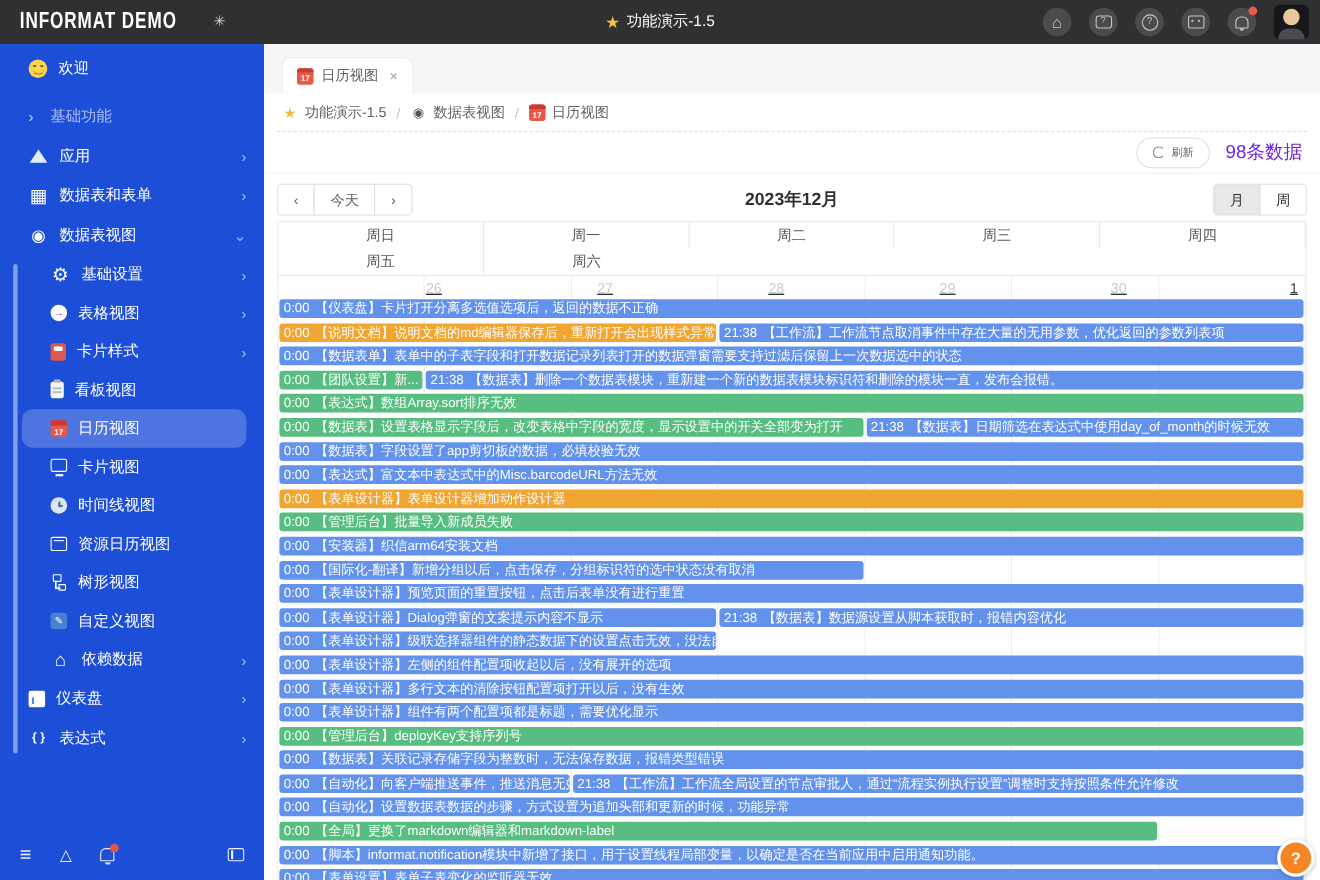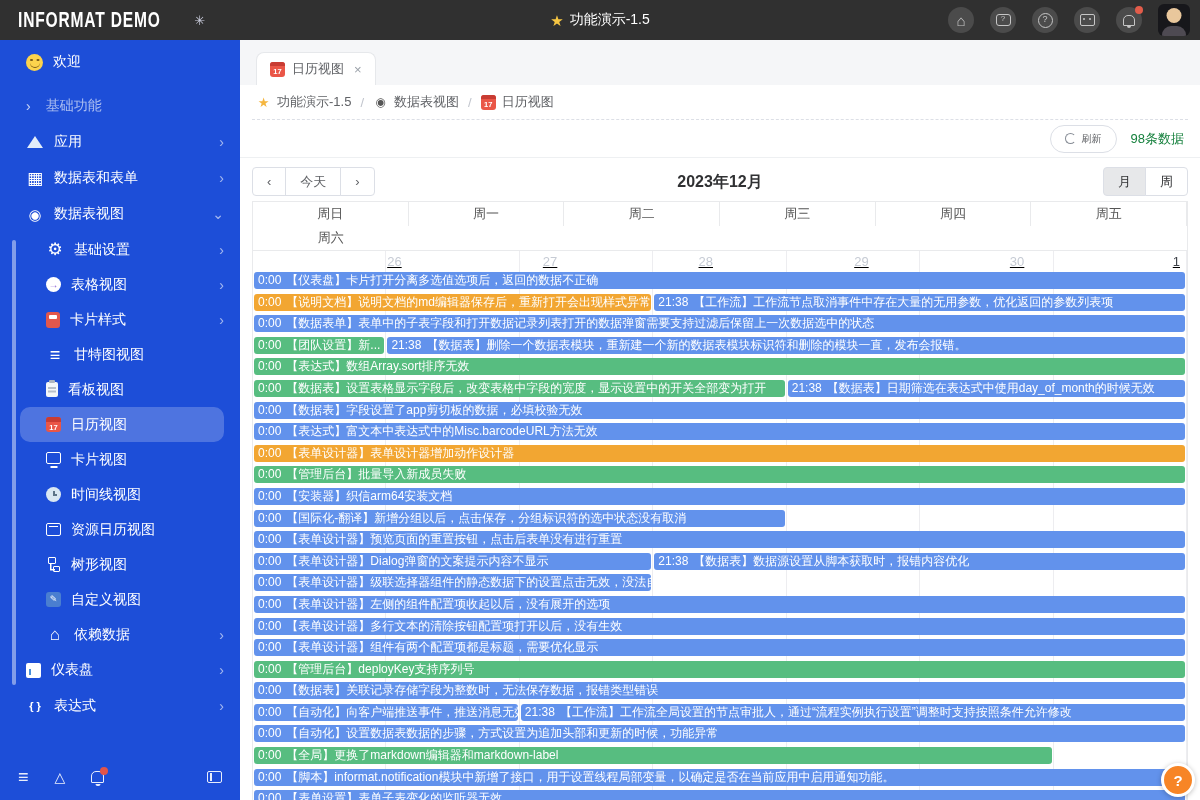--- a/index.html
+++ b/index.html
@@ -141,39 +141,39 @@
        display:flex;align-items:center;font-size:13px;color:#606266;}
   .bc-item{display:inline-flex;align-items:center;gap:6px;cursor:pointer;}
   .bc-item .ic{margin-right:0;width:15px;height:15px;}
   .bc-sep{color:#c0c4cc;margin:0 9px;}
   .toolbar-row{flex:none;height:38px;display:flex;align-items:center;justify-content:flex-end;gap:14px;
        padding:0 16px;border-bottom:1px solid #eef0f2;}
   .refresh-btn{display:inline-flex;align-items:center;gap:6px;height:28px;padding:0 14px;
        border:1px solid #dcdfe6;border-radius:15px;background:#fff;font-size:10px;color:#606266;cursor:pointer;}
   .refresh-ic{width:11px;height:11px;border:1.5px solid #878d96;border-radius:50%;
        border-right-color:transparent;flex:none;}
-  .data-count{font-size:13px;color:#15803d;}
+  .data-count{font-size:17px;color:#6d28d9;}
 
   
   .cal{flex:1;display:flex;flex-direction:column;margin:0 12px;overflow:hidden;}
   .cal-nav{position:relative;margin:9px 0 5px;height:29px;flex:none;}
   .nav-group{position:absolute;left:0;top:0;display:flex;}
   .nav-btn{height:29px;border:1px solid #dcdfe6;background:#fff;color:#606266;font-size:13px;
        display:flex;align-items:center;justify-content:center;padding:0 14px;margin-left:-1px;cursor:pointer;}
   .nav-btn.first{border-radius:4px 0 0 4px;margin-left:0;}
   .nav-btn.last{border-radius:0 4px 4px 0;}
   .cal-title{position:absolute;left:50%;top:50%;transform:translate(-50%,-50%);
        font-size:16px;font-weight:bold;color:#303133;}
   .view-group{position:absolute;right:0;top:0;display:flex;}
   .view-btn{height:29px;border:1px solid #dcdfe6;background:#fff;color:#303133;font-size:13px;
        display:flex;align-items:center;justify-content:center;padding:0 14px;margin-left:-1px;cursor:pointer;}
   .view-btn.first{border-radius:4px 0 0 4px;margin-left:0;}
   .view-btn.last{border-radius:0 4px 4px 0;}
   .view-btn.active{background:#e7e8ea;}
-  .grid-head{flex:none;display:grid;grid-template-columns:repeat(6,1fr);
+  .grid-head{flex:none;display:grid;grid-template-columns:repeat(5,1fr);
        border:1px solid #e9eaec;}
   .wd-cell{height:24px;line-height:24px;text-align:center;font-size:13px;color:#555;
        border-right:1px solid #e9eaec;}
   .wd-cell:last-child{border-right:none;}
   .cal-body{flex:1;position:relative;overflow:hidden;border-left:1px solid #e9eaec;
        border-right:1px solid #e9eaec;}
   .col-line{position:absolute;top:0;bottom:0;width:calc(100%/7);border-right:1px solid #ededf0;}
   .date-row{position:relative;display:grid;grid-template-columns:repeat(6,1fr);height:21px;z-index:2;text-decoration:underline;}
   .date-cell{text-align:right;padding-right:7px;font-size:13px;color:#3f434a;line-height:21px;cursor:pointer;}
   .date-cell.muted{color:#c6cbd4;}
@@ -249,24 +249,20 @@
           <span class="ic ic-arrowcircle"></span>
           <span class="side-label">表格视图</span>
           <span class="side-arrow">›</span>
         </div>
         <div class="side-item sub">
           <span class="ic ic-cardstyle"></span>
           <span class="side-label">卡片样式</span>
           <span class="side-arrow">›</span>
         </div>
         <div class="side-item sub">
-          <span class="ic ic-gantt"></span>
-          <span class="side-label">甘特图视图</span>
-        </div>
-        <div class="side-item sub">
           <span class="ic ic-kanban"></span>
           <span class="side-label">看板视图</span>
         </div>
         <div class="side-item sub selected">
           <span class="ic ic-cal"></span>
           <span class="side-label">日历视图</span>
         </div>
         <div class="side-item sub">
           <span class="ic ic-cardview"></span>
           <span class="side-label">卡片视图</span>

